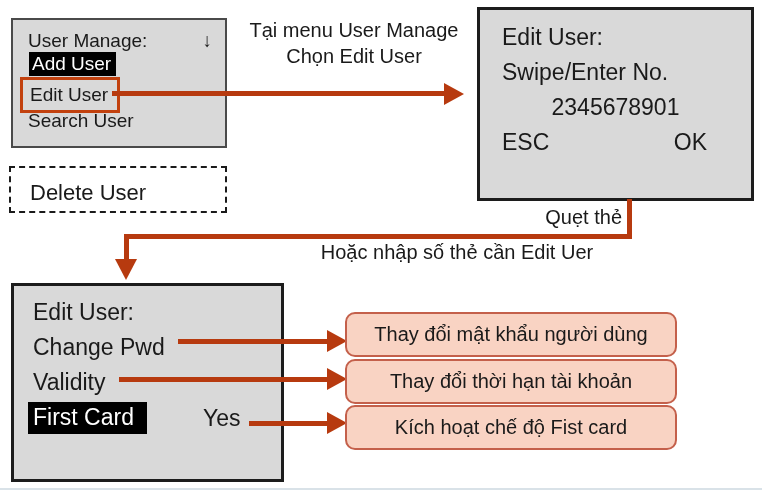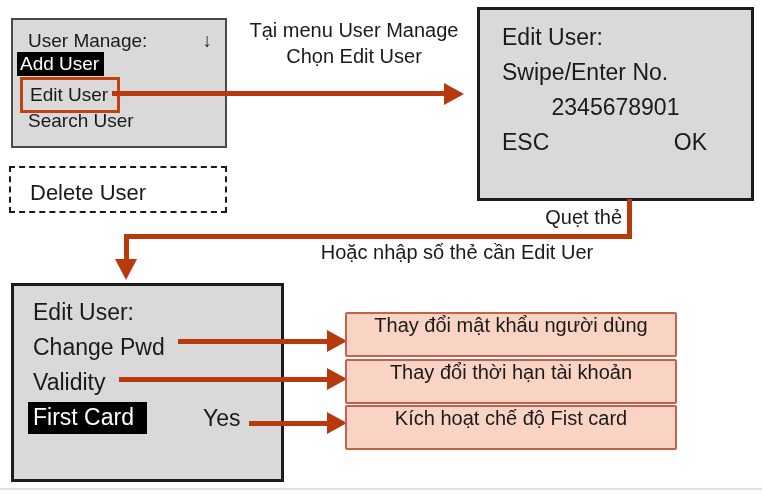--- a/index.html
+++ b/index.html
@@ -5,21 +5,21 @@
   html,body{margin:0;padding:0;background:#ffffff;}
   .stage{position:relative;width:762px;height:494px;background:#ffffff;overflow:hidden;
          font-family:"Liberation Sans","DejaVu Sans",sans-serif;color:#1a1a1a;}
 
   
   .panel{position:absolute;box-sizing:border-box;background:#d9d9d9;}
 
   
   .menu-box{left:11px;top:18px;width:216px;height:130px;border:2px solid #4a4a4a;font-size:19px;}
   .menu-title-row{position:absolute;left:15px;top:10px;width:184px;display:flex;justify-content:space-between;align-items:flex-start;}
-  .mi-add{position:absolute;left:4px;top:33px;}
+  .mi-add{position:absolute;left:16px;top:33px;}
   .mi-add .hl{background:#000;color:#fff;padding:1px 5px 2px 3px;}
   .edit-outline{position:absolute;left:7px;top:57px;width:94px;height:30px;border:3px solid #c2410e;display:flex;align-items:center;}
   .edit-outline span{padding-left:7px;}
   .mi-search{position:absolute;left:15px;top:90px;}
   .delete-box{left:9px;top:166px;width:218px;height:47px;border:2px dashed #1a1a1a;background:#ffffff;font-size:22px;}
   .delete-box span{position:absolute;left:19px;top:12px;}
 
   
   .note1{position:absolute;left:229px;top:17px;width:250px;text-align:center;font-size:20px;line-height:26px;}
   .swipe-label{position:absolute;left:482px;top:206px;width:140px;text-align:right;font-size:20px;}
@@ -39,22 +39,22 @@
 
   
   .screen2{left:11px;top:283px;width:273px;height:199px;border:3px solid #1c1c1c;font-size:23px;padding-top:9px;}
   .pad2{padding-left:19px;}
   .fc-row{display:flex;align-items:center;height:36px;padding-left:14px;}
   .fc-row .hl{background:#000;color:#fff;padding:2px 13px 3px 5px;}
   .fc-row .yes{margin-left:56px;}
 
   
   .callout{position:absolute;left:345px;width:332px;height:45px;box-sizing:border-box;
-           background:#f9d3c3;border:2px solid #c4604b;border-radius:2px;
-           display:flex;justify-content:center;font-size:20px;}
+           background:#f9d3c3;border:2px solid #c4604b;border-radius:10px;
+           display:flex;align-items:center;justify-content:center;font-size:20px;}
   .co1{top:312px;} .co2{top:359px;} .co3{top:405px;}
 
   .bottom-rule{position:absolute;left:0;top:488px;width:762px;height:2px;background:#d9e2e8;}
 </style>
 </head>
 <body>
 
 <div class="stage">
 
   <div class="panel menu-box">

